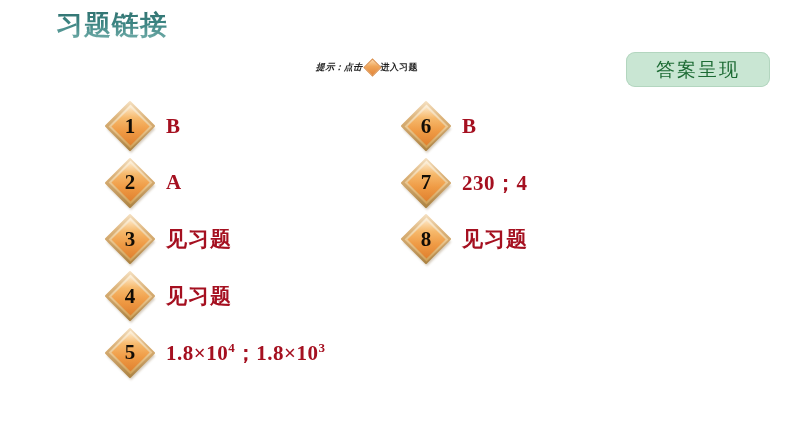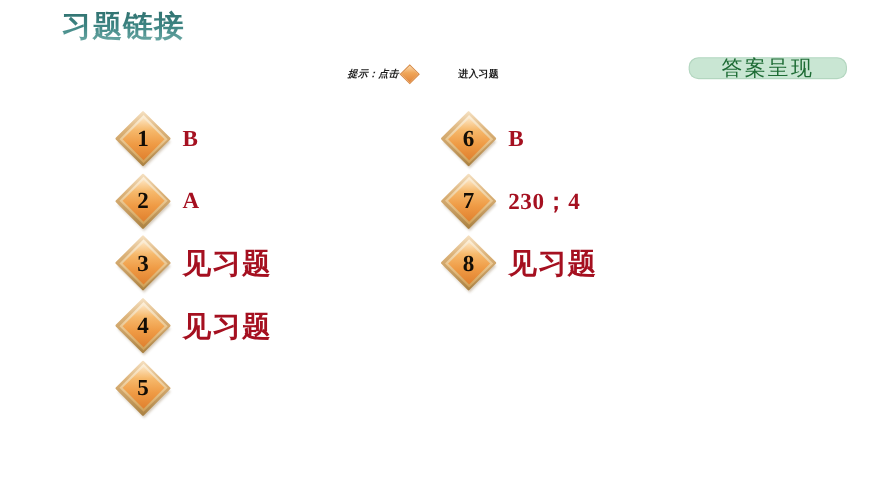--- a/index.html
+++ b/index.html
@@ -42,39 +42,39 @@
     display: flex;
     align-items: center;
     white-space: nowrap;
     font-family: "DejaVu Sans", "Liberation Sans", sans-serif;
     font-size: 9px;
     color: #1d1d1d;
     font-weight: 700;
     letter-spacing: 0.3px;
   }
   .hint-text-a { font-style: italic; transform: skewX(-3deg); }
-  .hint-text-b { font-style: normal; margin-left: 36px; }
+  .hint-text-b { font-style: normal; }
   .hint-diamond {
     width: 13px;
     height: 13px;
     margin: 0 2px 0 3px;
     transform: rotate(45deg);
     background: linear-gradient(135deg, #fbd9ab 0%, #f0a659 42%, #e2853a 100%);
     border: 1px solid #d98a43;
     box-sizing: border-box;
     flex: 0 0 auto;
   }
 
   
   .answer-badge {
     position: absolute;
     right: 24px;
     top: 52px;
     width: 144px;
-    height: 20px;
+    height: 35px;
     border-radius: 9px;
     background: #c9e6d3;
     display: flex;
     align-items: center;
     justify-content: center;
     font-family: "DejaVu Sans", "Liberation Sans", sans-serif;
     font-size: 19px;
     letter-spacing: 2px;
     color: #1d6b34;
     box-shadow: 0 0 0 1px rgba(160,200,175,0.55) inset;
@@ -150,21 +150,21 @@
     margin-left: 10px;
     font-family: "Liberation Serif", "DejaVu Serif", serif;
     font-weight: 700;
     font-size: 21px;
     color: #a51020;
     white-space: nowrap;
     letter-spacing: 0.5px;
   }
   .answer-text.cjk {
     font-family: "DejaVu Sans", "Liberation Sans", sans-serif;
-    font-size: 26px;
+    font-size: 21px;
     letter-spacing: 1px;
     font-weight: 700;
   }
   .answer-text sup {
     font-size: 0.62em;
     vertical-align: super;
     line-height: 0;
   }
   .answer-text .sep { letter-spacing: 0; }
 </style>
@@ -225,20 +225,21 @@
       <div class="answer-text cjk">见习题</div>
     </div>
     <div class="answer-row">
       <div class="diamond-wrap">
         <div class="diamond-shadow"></div>
         <div class="diamond-outer"></div>
         <div class="diamond-inner"></div>
         <div class="diamond-face"></div>
         <div class="diamond-num">5</div>
       </div>
+      <div class="answer-text"><span>1.8×10</span><sup>4</sup><span class="sep">；</span><span>1.8×10</span><sup>3</sup></div>
     </div>
   </div>
 
 <div class="col col-right" id="col-right">
     <div class="answer-row">
       <div class="diamond-wrap">
         <div class="diamond-shadow"></div>
         <div class="diamond-outer"></div>
         <div class="diamond-inner"></div>
         <div class="diamond-face"></div>

